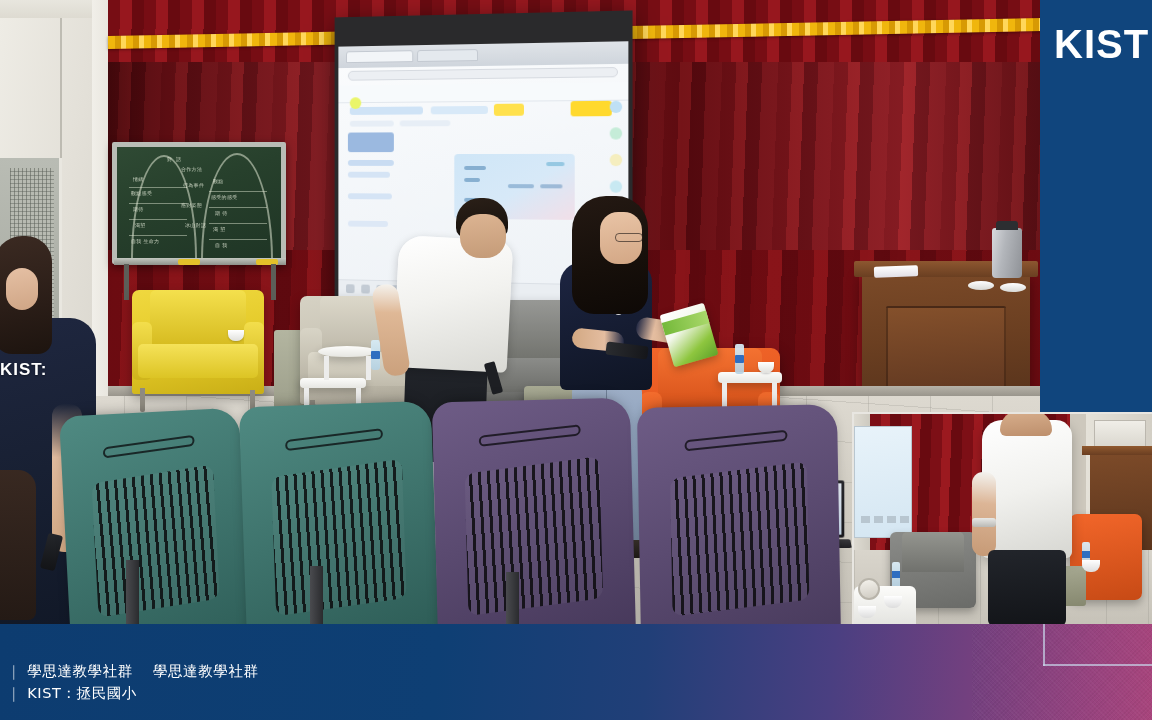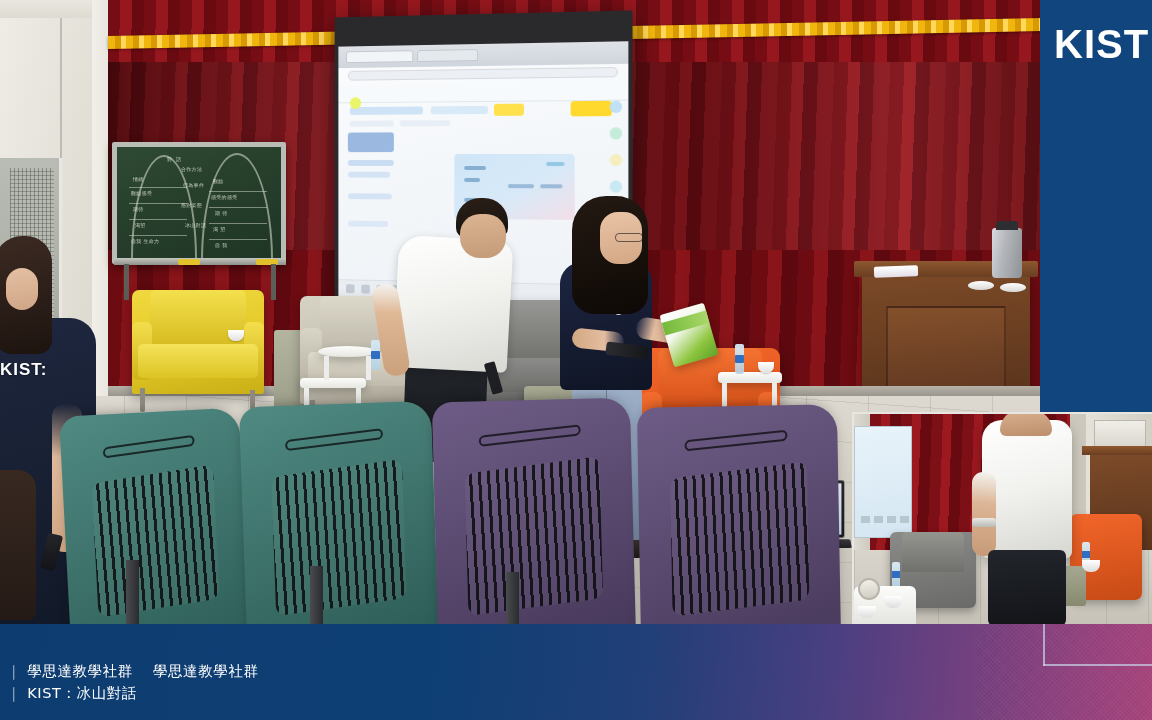--- a/index.html
+++ b/index.html
@@ -872,21 +872,21 @@
   </div>
 
   <div class="banner">
     <div class="banner-noise"></div>
 
     <div class="credits">
       <div class="credit-row">
         <span>主辦單位</span><span class="credit-sep">｜</span><span>學思達教學社群</span><span class="credit-gap"></span><span>學思達教學社群</span>
       </div>
       <div class="credit-row">
-        <span>影片提供</span><span class="credit-sep">｜</span><span>KIST：冰山對話</span>
+        <span>影片提供</span><span class="credit-sep">｜</span><span>KIST：拯民國小</span>
       </div>
     </div>
 
   </div>
 
   <div class="tick-v2"></div>
   <div class="tick-h"></div>
 </div>
 
 </body></html>

